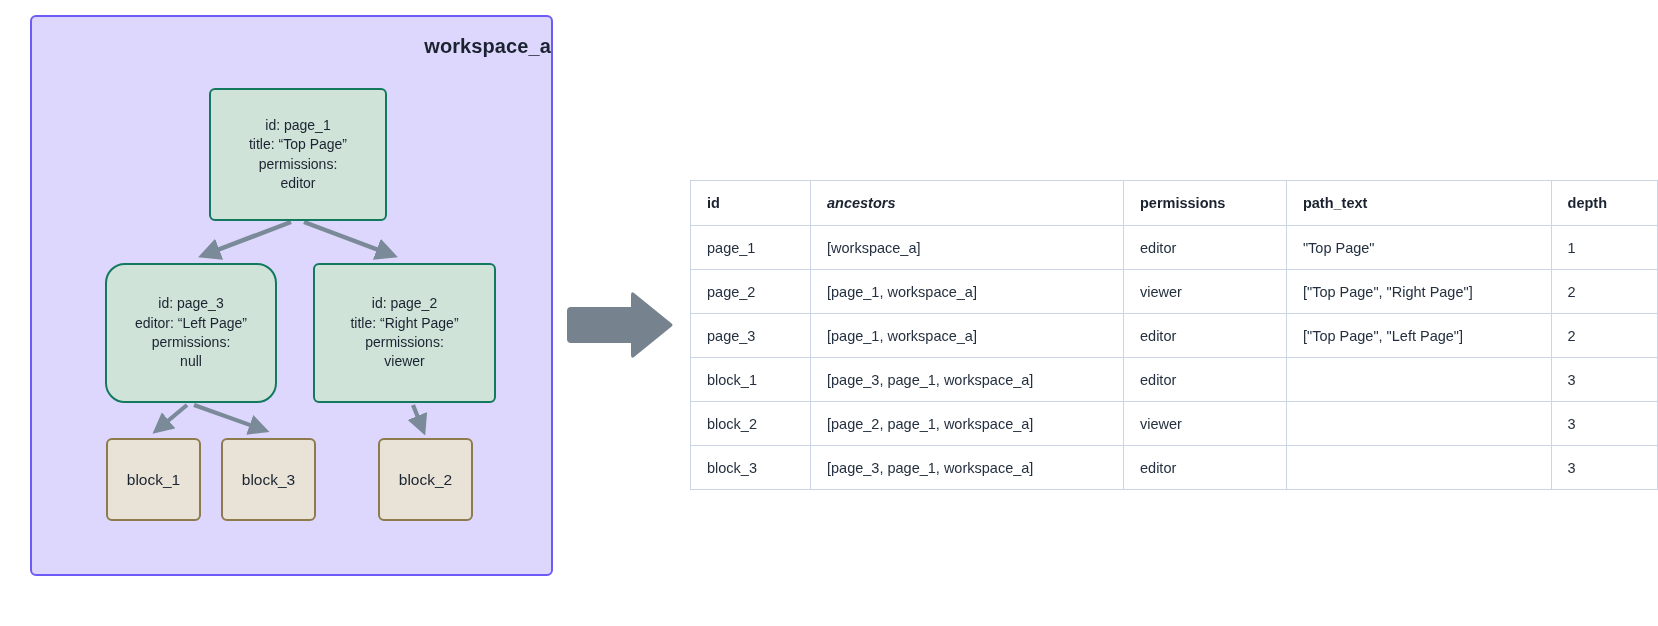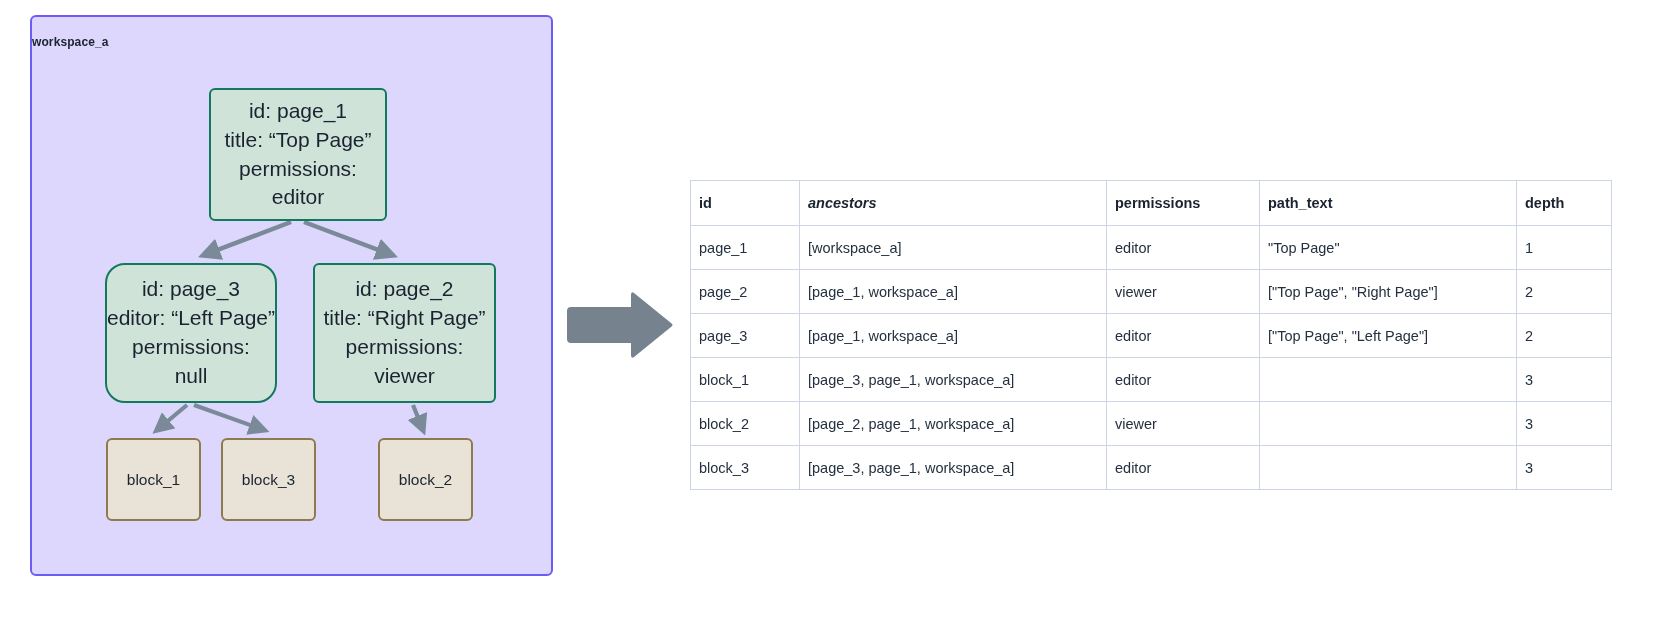--- a/index.html
+++ b/index.html
@@ -26,22 +26,22 @@
     background: #ddd7fd;
     border: 2px solid #6c5cf5;
     border-radius: 6px;
     box-sizing: border-box;
   }
   #workspace-label {
     position: absolute;
     left: 0;
     top: 18px;
     width: 100%;
-    text-align: left;
-    font-size: 12px;
+    text-align: right;
+    font-size: 20px;
     font-weight: bold;
     color: #1b2330;
     letter-spacing: .1px;
   }
 
   
   #edge-layer {
     position: absolute;
     left: 0;
     top: 0;
@@ -57,21 +57,21 @@
     display: flex;
     flex-direction: column;
     align-items: center;
     justify-content: center;
     border-radius: 6px;
     line-height: 1.38;
   }
   .node-page {
     background: #cfe3d9;
     border: 2px solid #13795e;
-    font-size: 21px;
+    font-size: 14px;
     color: #1b2330;
   }
   .node-block {
     background: #e8e3d6;
     border: 2px solid #8d7b4e;
     font-size: 15.5px;
     color: #1b2330;
     align-items: center;
     justify-content: center;
   }
@@ -101,21 +101,21 @@
   }
   table.result-table {
     border-collapse: collapse;
     font-size: 14.5px;
     color: #24303f;
     background: #ffffff;
   }
   table.result-table th,
   table.result-table td {
     border: 1px solid #ccd5e3;
-    padding: 0 8px;
+    padding: 0 16px;
     height: 43px;
     text-align: left;
     vertical-align: middle;
     white-space: nowrap;
     font-weight: normal;
   }
   table.result-table thead th {
     font-weight: bold;
     color: #1b2330;
     height: 44px;

